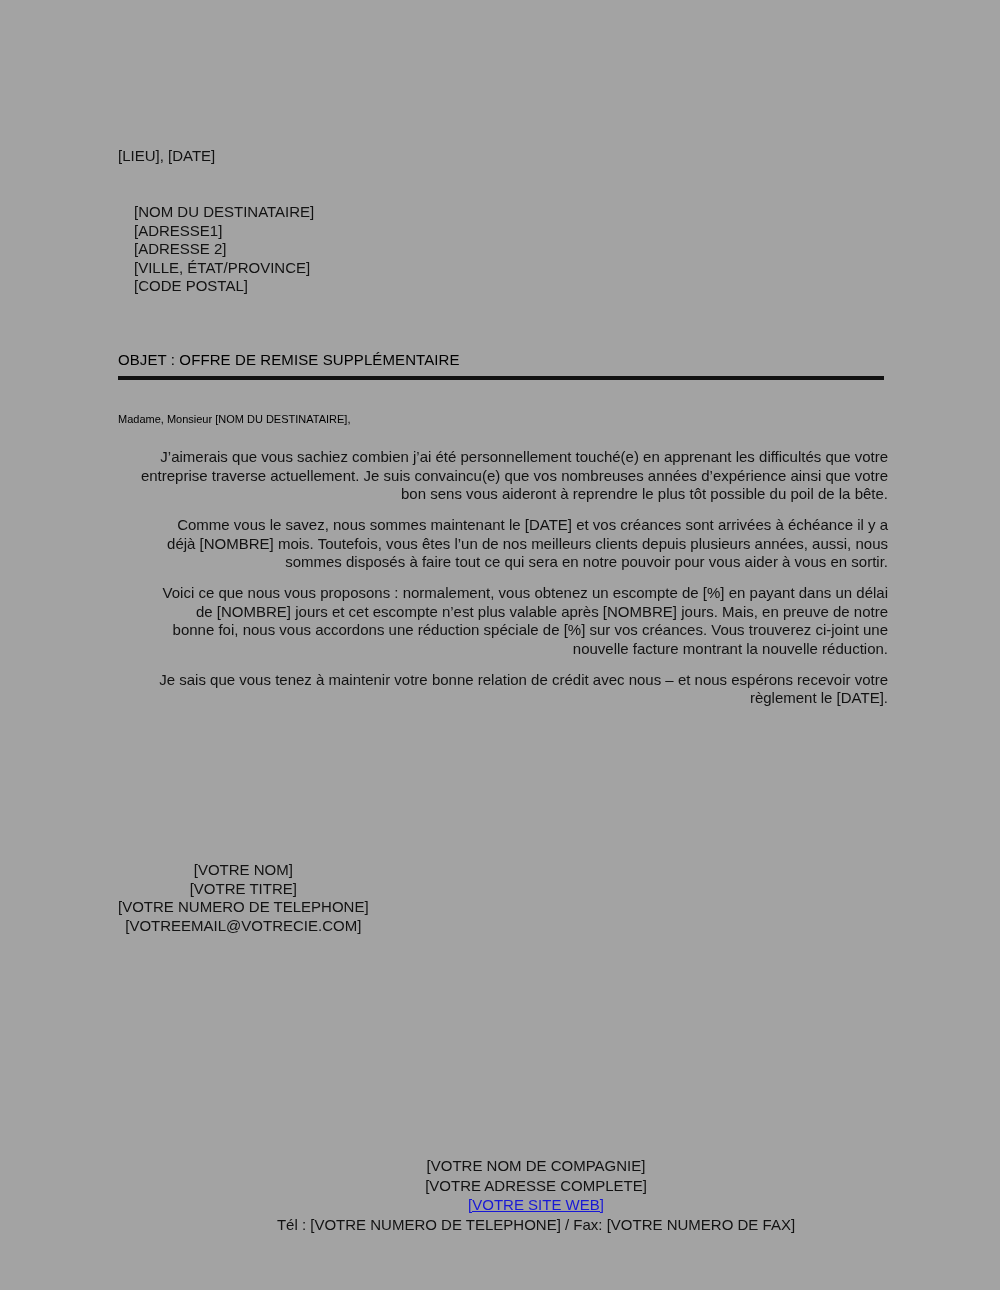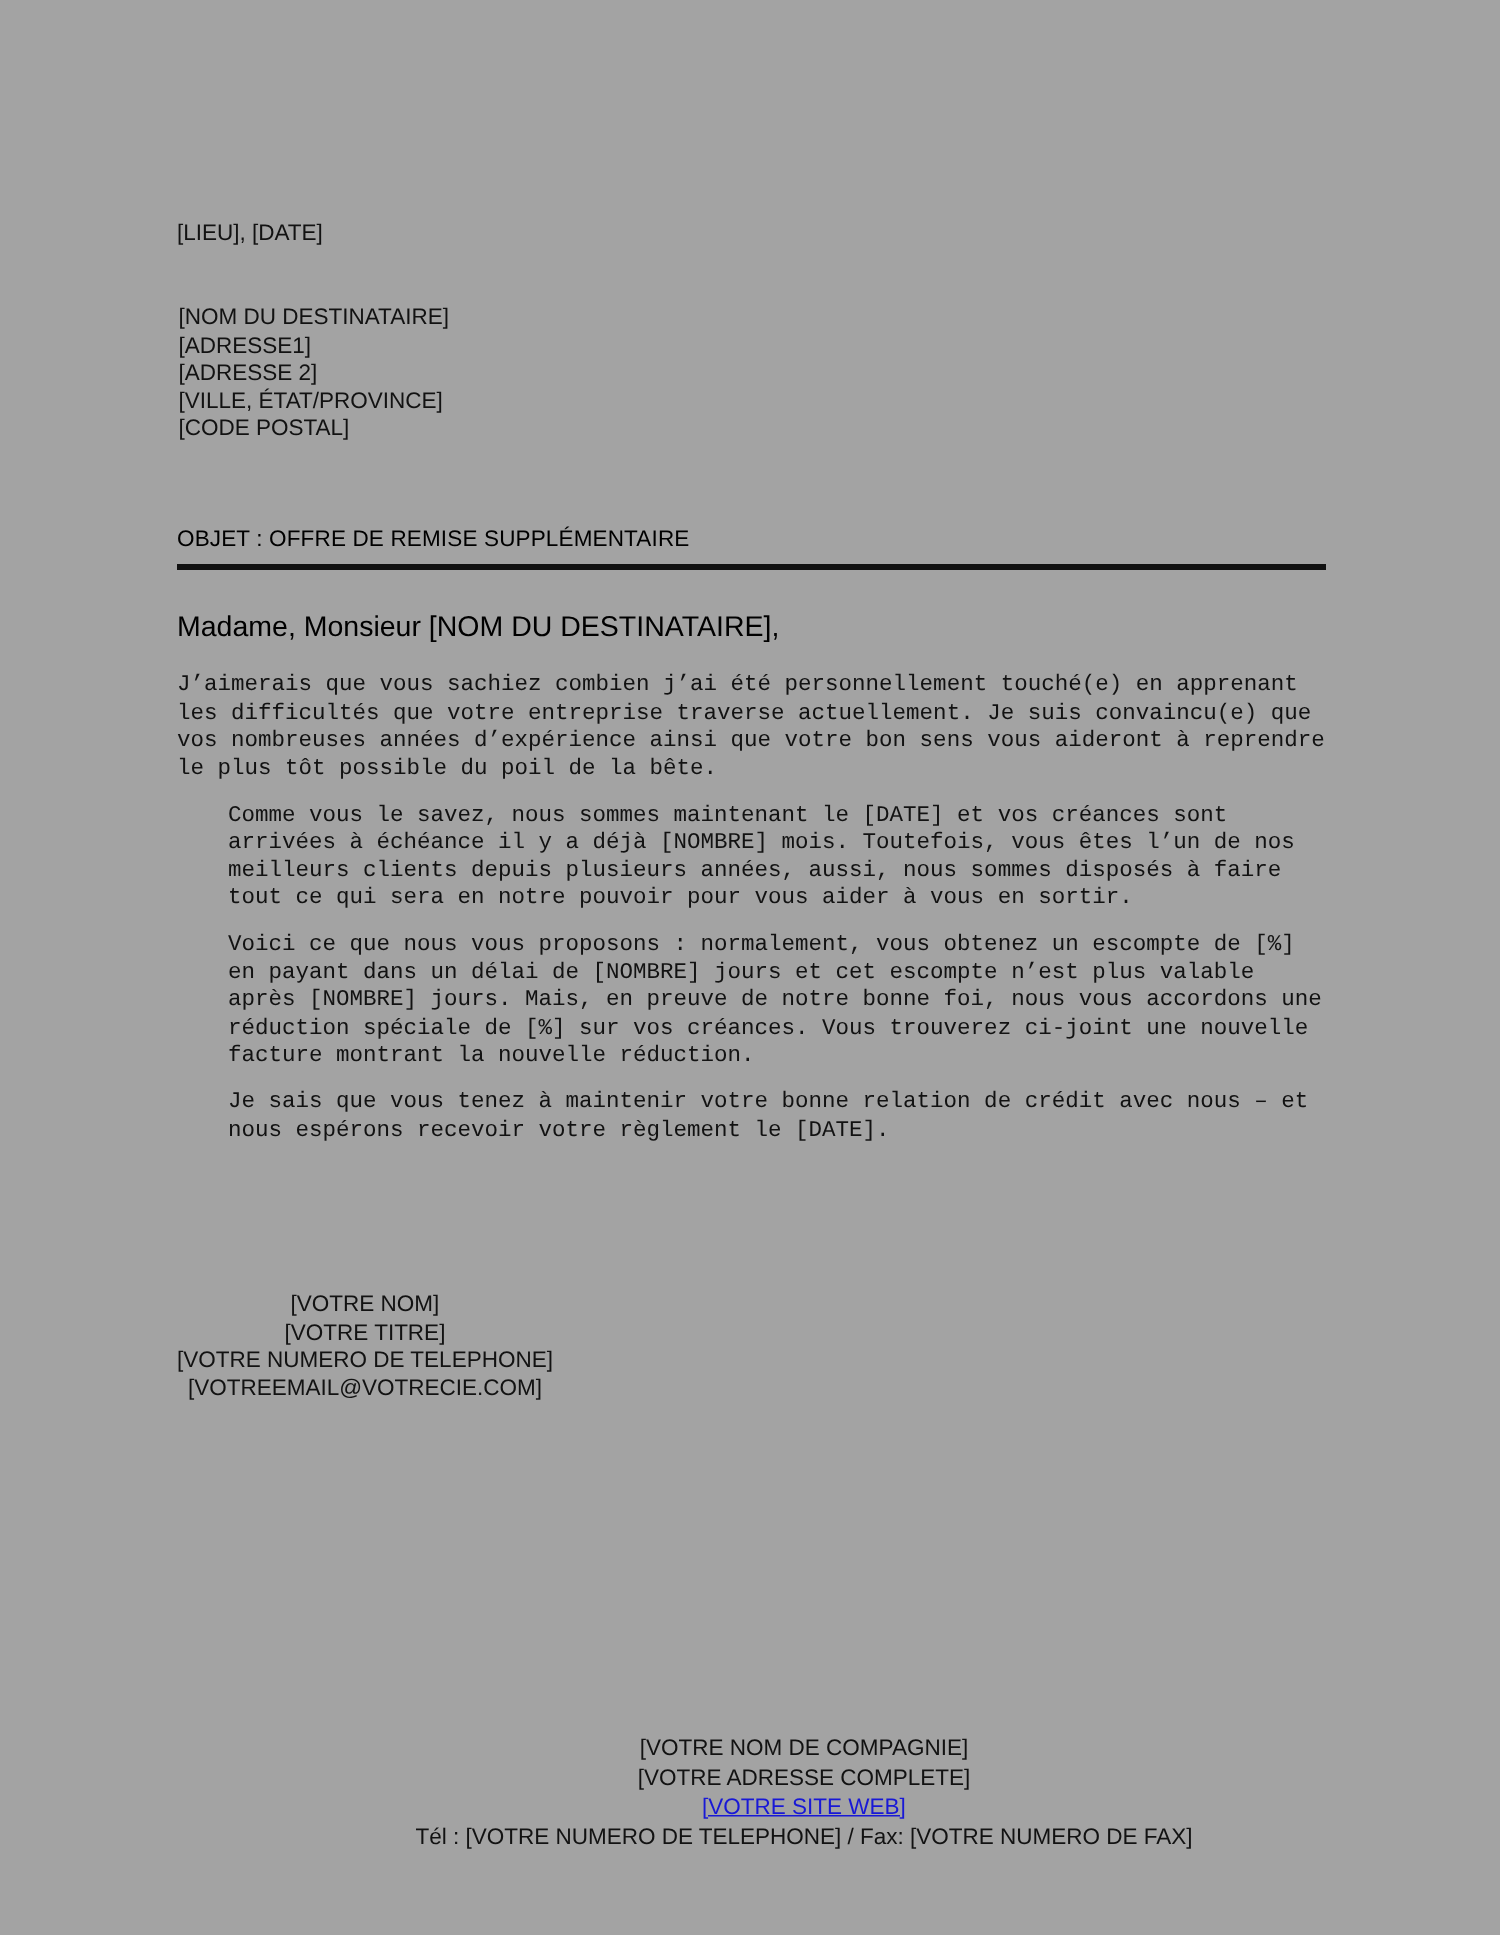--- a/index.html
+++ b/index.html
@@ -28,37 +28,36 @@
 
   .line,
   .para {
     font-size: 15px;
     line-height: 18.5px;
     color: #121212;
   }
 
   .para {
     margin: 0;
-    text-align: left;
-    font-family: Liberation Mono, monospace;
+    text-align: right;
   }
 
   
   .date-line {
     position: absolute;
     left: 118px;
     top: 147px;
     font-size: 15px;
     line-height: 18.5px;
   }
 
   
   .recipient {
     position: absolute;
-    left: 119px;
+    left: 134px;
     top: 203px;
   }
   .recipient .line {
     white-space: nowrap;
   }
 
   
   .subject {
     position: absolute;
     left: 118px;
@@ -77,21 +76,21 @@
     height: 4px;
     background: #111111;
     border-radius: 0;
   }
 
   
   .salutation {
     position: absolute;
     left: 118px;
     top: 410px;
-    font-size: 19px;
+    font-size: 11px;
     line-height: 18.5px;
   }
 
   
   .body-paras {
     position: absolute;
     left: 118px;
     top: 448px;
     width: 770px;
   }

